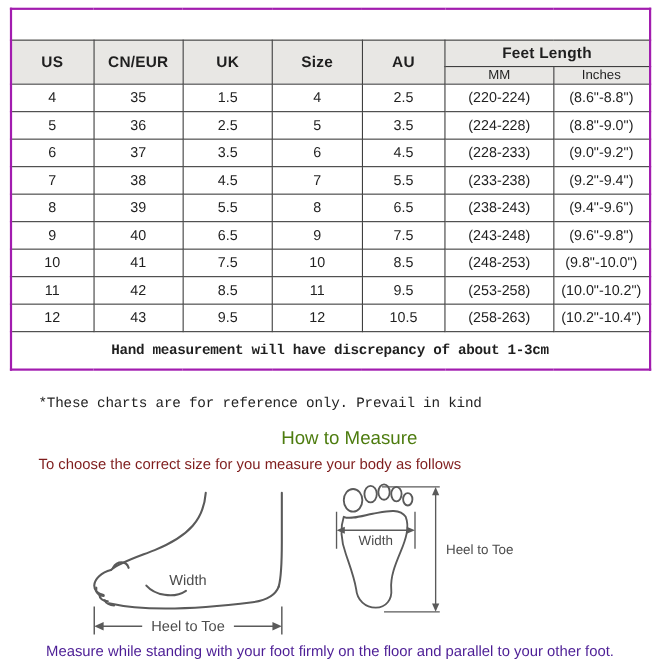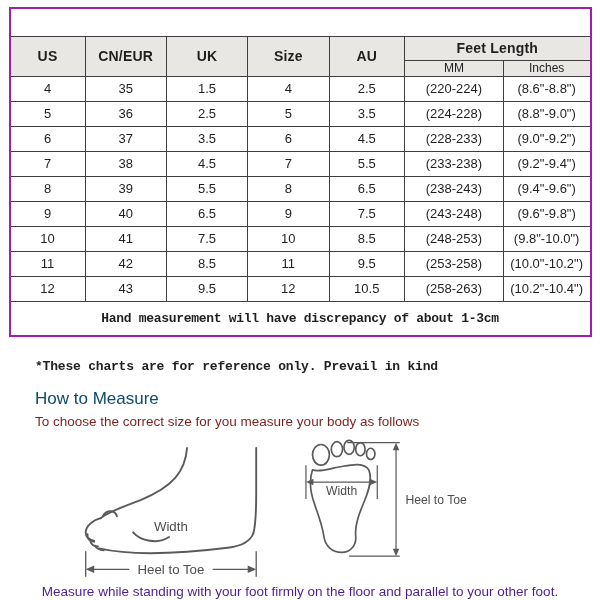--- a/index.html
+++ b/index.html
@@ -42,30 +42,31 @@
     font-weight: bold;
     font-size: 13px;
     letter-spacing: -0.3px;
     background: #ffffff;
   }
 
   
   .reference-note {
     margin: 22px 0 0 35px;
     font-family: "Liberation Mono", monospace;
-    font-weight: bold;
+    font-weight: normal;
     font-size: 13px;
     letter-spacing: -0.2px;
     color: #222;
   }
   .howto-title {
     margin: 15px 0 0 35px;
     font-size: 17px;
     font-weight: normal;
-    color: #0c4a6e;
+    color: #4d7c0f;
+    text-align: center;
   }
   .howto-subtitle {
     margin: 5px 0 0 35px;
     font-size: 13.5px;
     color: #7f1d1d;
   }
 
   
   .diagrams-row {
     margin: 8px 0 0 80px;

